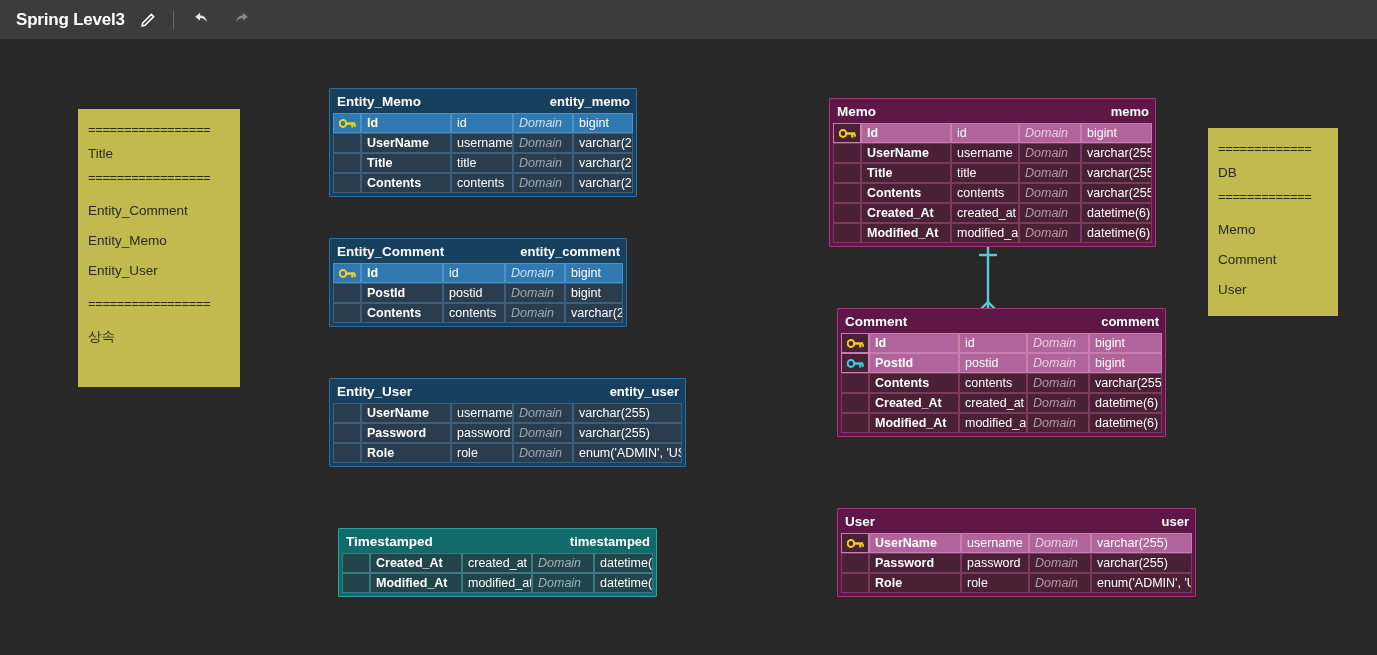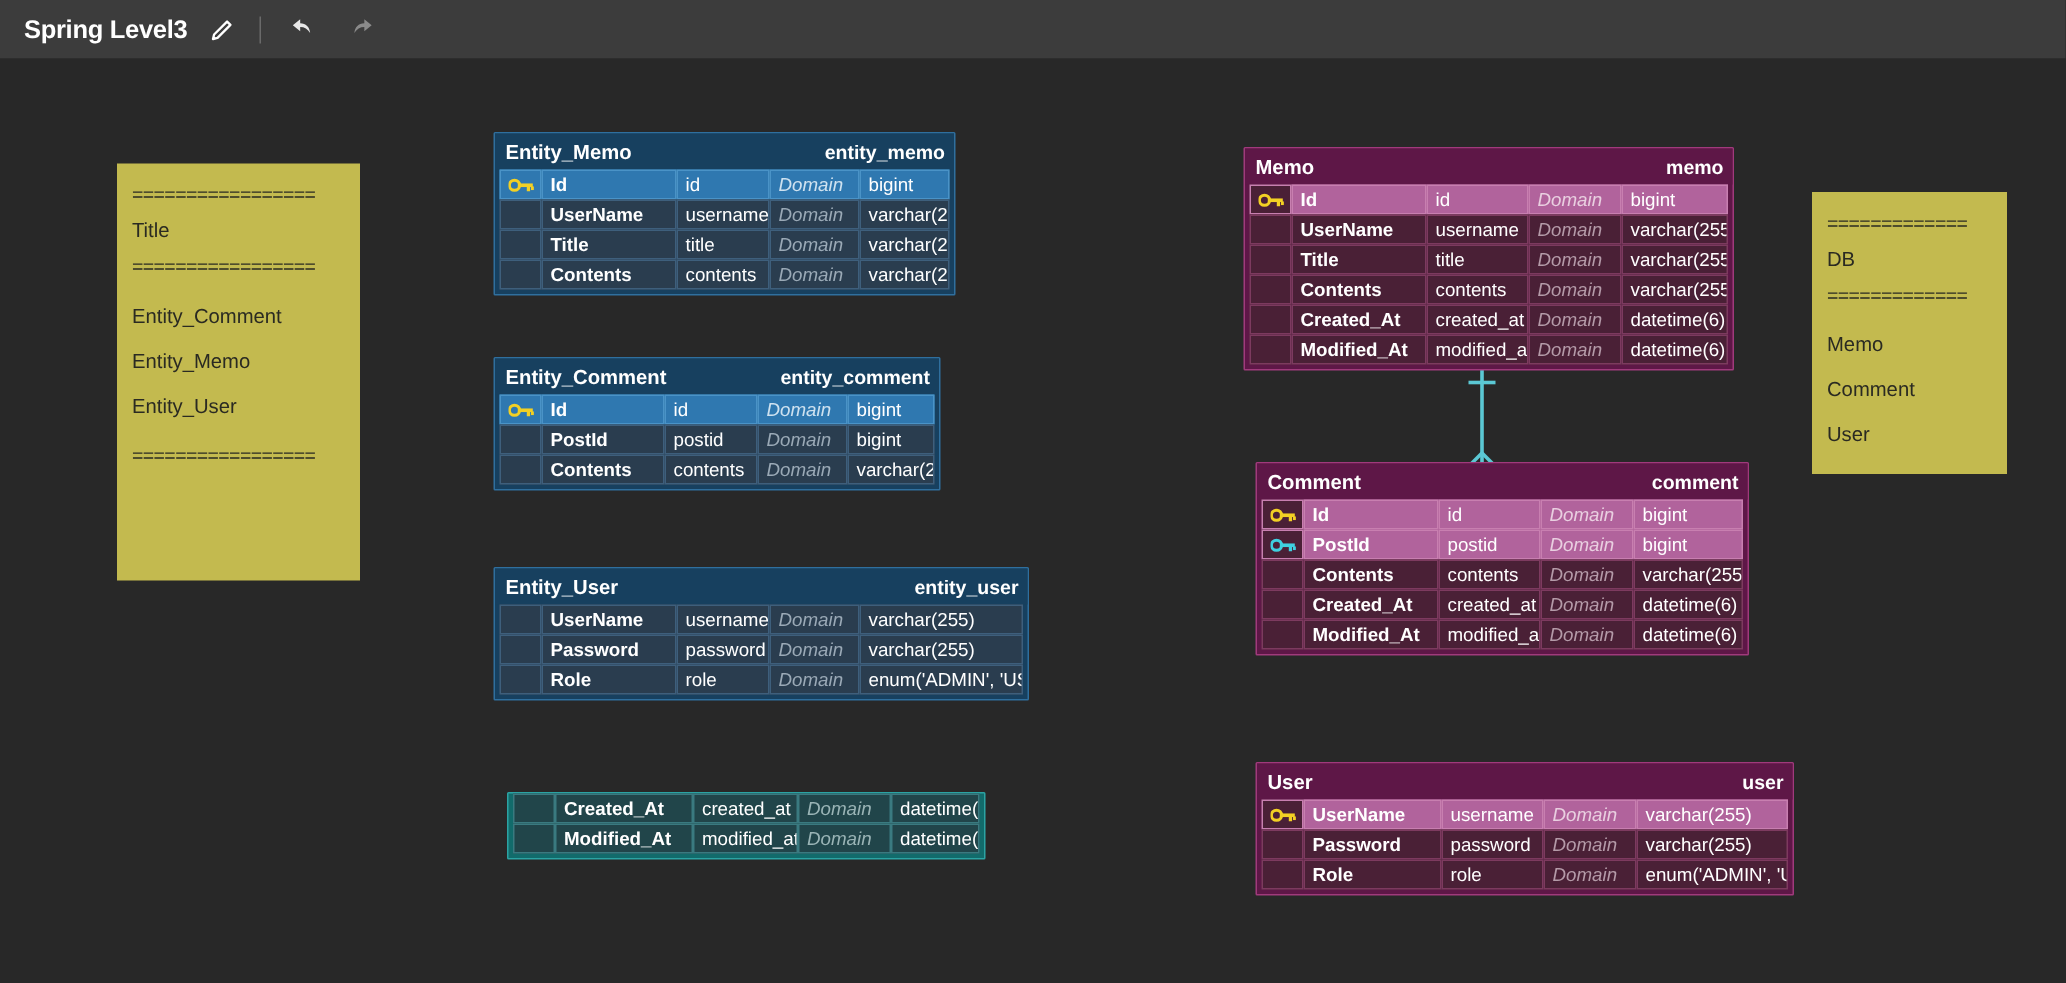--- a/index.html
+++ b/index.html
@@ -167,20 +167,21 @@
         <div class="mrule">=================</div>
         <div class="mline">Title</div>
         <div class="mrule">=================</div>
         <div class="mgap"></div>
         <div class="mline">Entity_Comment</div>
         <div class="mline">Entity_Memo</div>
         <div class="mline">Entity_User</div>
         <div class="mgap"></div>
         <div class="mrule">=================</div>
         <div class="mgap"></div>
+        <div class="mline">상속</div>
         <div class="mgap"></div>
       </div>
       <div class="memo" style="left: 1208px; top: 89px; width: 130px; height: 188px;">
         <div class="mrule">=============</div>
         <div class="mline">DB</div>
         <div class="mrule">=============</div>
         <div class="mgap"></div>
         <div class="mline">Memo</div>
         <div class="mline">Comment</div>
         <div class="mline">User</div>
@@ -289,20 +290,24 @@
           <div class="row">
             <span class="cell c-key"></span>
             <span class="cell c-log" style="width:90px;flex:none">Role</span>
             <span class="cell c-phy" style="width:62px;flex:none">role</span>
             <span class="cell c-dom" style="width:60px;flex:none">Domain</span>
             <span class="cell c-typ">enum('ADMIN', 'USER')</span>
           </div>
         </div>
       </div>
       <div class="tbl t-teal" style="left: 338px; top: 489px; width: 319px;">
+        <div class="tbl-head">
+          <span>Timestamped</span>
+          <span class="phys">timestamped</span>
+        </div>
         <div class="tbl-body">
           <div class="row">
             <span class="cell c-key"></span>
             <span class="cell c-log" style="width:92px;flex:none">Created_At</span>
             <span class="cell c-phy" style="width:70px;flex:none">created_at</span>
             <span class="cell c-dom" style="width:62px;flex:none">Domain</span>
             <span class="cell c-typ">datetime(6)</span>
           </div>
           <div class="row">
             <span class="cell c-key"></span>

